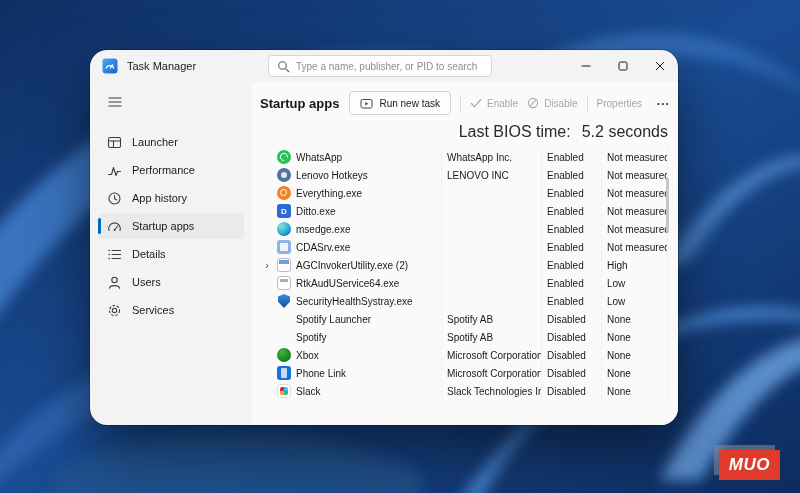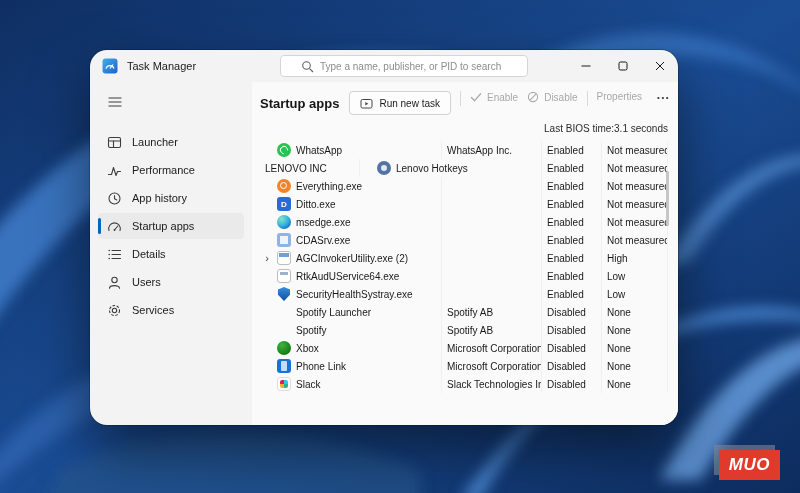--- a/index.html
+++ b/index.html
@@ -13,23 +13,23 @@
   .window{
     position:absolute;left:90px;top:50px;width:588px;height:375px;
     background:#f3f3f3;border-radius:17px;overflow:hidden;
     box-shadow:0 0 0 1px rgba(0,0,0,.22), 0 24px 55px rgba(0,0,0,.5);
     display:flex;flex-direction:column;
   }
   .titlebar{height:32px;flex:none;display:flex;align-items:center;position:relative;}
   .tm-appicon{margin-left:12px;width:16px;height:16px;flex:none;}
   .app-title{margin-left:9px;font-size:11px;color:#1b1b1b;}
   .searchbox{
-    position:absolute;left:190px;top:5px;width:206px;height:20px;
+    position:absolute;left:178px;top:5px;width:206px;height:20px;
     background:#fff;border:1px solid #d5d5d5;border-radius:4px;
-    display:flex;align-items:center;gap:6px;padding:0 20px;
+    display:flex;align-items:center;gap:6px;padding:0 8px;
   }
   .searchbox input{
     border:none;outline:none;background:transparent;flex:1;
     font-size:10px;color:#222;font-family:inherit;padding:0;
   }
   .searchbox input::placeholder{color:#8d8d8d;}
   .win-controls{position:absolute;right:0;top:0;height:32px;display:flex;}
   .win-btn{width:37px;height:32px;display:flex;align-items:center;justify-content:center;}
   
   .winbody{flex:1;display:flex;min-height:0;}
@@ -43,30 +43,30 @@
   .nav-item.selected{background:#eaeaea;}
   .nav-item.selected::before{
     content:"";position:absolute;left:0;top:5px;bottom:5px;width:3px;border-radius:2px;background:#0067c0;
   }
   .nav-icon{width:15px;height:15px;flex:none;display:flex;}
   .sidebar-spacer{flex:1;}
   
   .main{flex:1;min-width:0;background:#fafafa;display:flex;flex-direction:column;padding:8px 6px 0 8px;}
   .page-header{display:flex;align-items:center;height:26px;flex:none;}
   .page-title{font-size:13px;font-weight:bold;color:#161616;}
-  .toolbar{margin-left:auto;display:flex;align-items:flex-start;gap:9px;}
+  .toolbar{margin-left:auto;display:flex;align-items:center;gap:9px;}
   .run-btn{
     display:flex;align-items:center;gap:6px;height:22px;padding:0 10px;
     background:#fdfdfd;border:1px solid #d2d2d2;border-radius:4px;
     font-size:10px;color:#1a1a1a;white-space:nowrap;
   }
   .tb-sep{width:1px;height:15px;background:#dadada;}
   .tb-item{display:flex;align-items:center;gap:5px;font-size:10px;color:#a8a8a8;white-space:nowrap;}
   .more-btn{color:#3c3c3c;font-size:8px;letter-spacing:1.5px;padding:2px 2px 2px 6px;}
-  .bios-line{display:flex;justify-content:flex-end;gap:0;font-size:10px;color:#2a2a2a;margin:7px 4px 7px 0;flex:none;}
+  .bios-line{display:flex;justify-content:flex-end;gap:11px;font-size:16px;color:#2a2a2a;margin:7px 4px 7px 0;flex:none;}
   
   .table{flex:1;min-height:0;position:relative;display:flex;flex-direction:column;}
   .thead{display:flex;height:24px;flex:none;border-top:1px solid #e9e9e9;border-bottom:1px solid #e6e6e6;}
   .th{
     box-sizing:border-box;font-size:10px;color:#5f5f5f;
     display:flex;align-items:flex-end;padding:0 5px 4px;border-right:1px solid #ececec;
     position:relative;white-space:nowrap;
   }
   .w-name{width:182px;}
   .w-pub{width:100px;}
@@ -329,43 +329,43 @@
             <span>Properties</span>
           </div>
           <div class="more-btn">
             <span>•••</span>
           </div>
         </div>
       </div>
 
       <div class="bios-line">
         <span>Last BIOS time:</span>
-        <span>3.1 seconds</span>
+        <span>5.2 seconds</span>
       </div>
 
       <div class="table">
         <div class="tbody">
   <div class="trow">
     <div class="cell cell-name">
       <span class="row-chevron hidden"></span>
       <span class="app-icon i-whatsapp"></span>
       <span class="cell-name-text">WhatsApp</span>
     </div>
     <div class="cell cell-pub">WhatsApp Inc.</div>
     <div class="cell cell-status">Enabled</div>
     <div class="cell cell-impact">Not measured</div>
   </div>
 
   <div class="trow">
-    <div class="cell cell-pub">LENOVO INC</div>
     <div class="cell cell-name">
       <span class="row-chevron hidden"></span>
       <span class="app-icon i-lenovo"></span>
       <span class="cell-name-text">Lenovo Hotkeys</span>
     </div>
+    <div class="cell cell-pub">LENOVO INC</div>
     <div class="cell cell-status">Enabled</div>
     <div class="cell cell-impact">Not measured</div>
   </div>
 
   <div class="trow">
     <div class="cell cell-name">
       <span class="row-chevron hidden"></span>
       <span class="app-icon i-everything"></span>
       <span class="cell-name-text">Everything.exe</span>
     </div>

